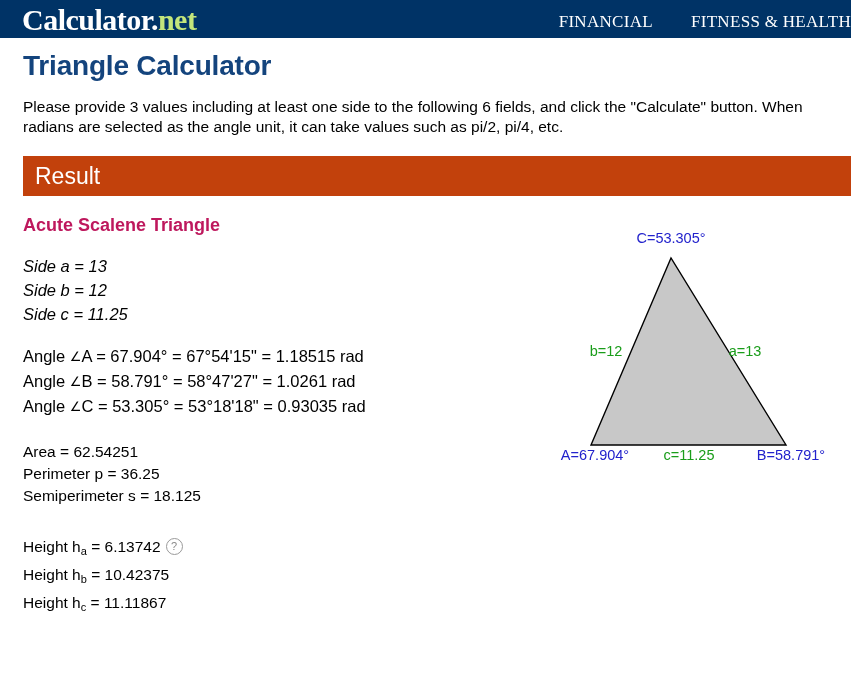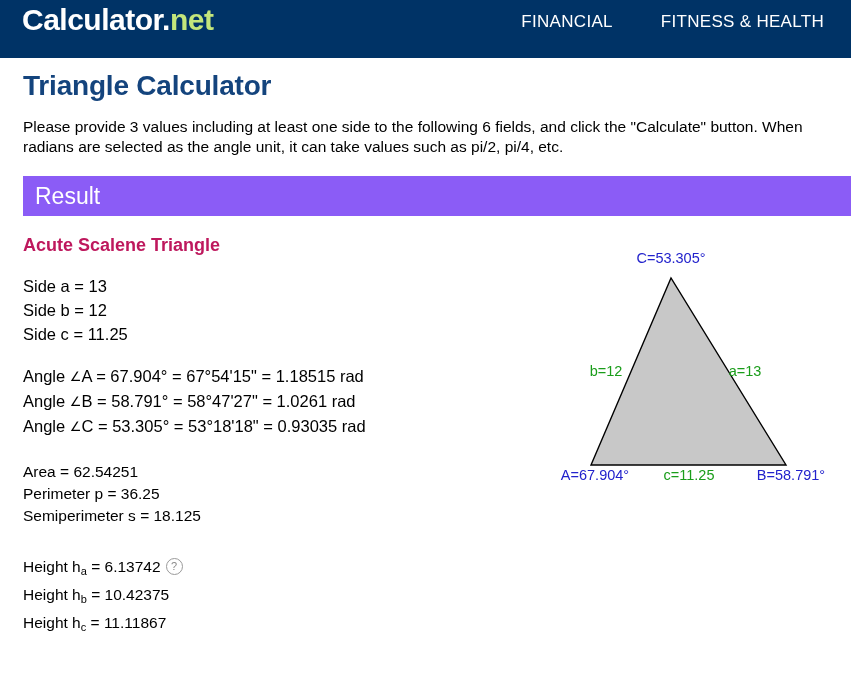--- a/index.html
+++ b/index.html
@@ -9,48 +9,49 @@
   body {
     width: 851px;
     height: 675px;
     background: #ffffff;
     font-family: "Liberation Sans", sans-serif;
     overflow: hidden;
   }
 
   
   .topbar {
-    height: 58px;
+    height: 38px;
     background: #003366;
     position: relative;
     display: flex;
     align-items: center;
+    font-family: Liberation Serif, serif;
   }
   .logo {
     position: absolute;
     left: 22px;
     top: -2px;
     font-size: 30px;
     font-weight: bold;
     letter-spacing: -0.5px;
     line-height: 43px;
     white-space: nowrap;
   }
   .logo-main { color: #ffffff; }
   .logo-dot  { color: #ffffff; }
   .logo-net  { color: #c3e67b; }
 
   .topnav {
     position: absolute;
-    right: 27px;
+    right: 0;
     top: 0;
     height: 43px;
     display: flex;
     align-items: center;
-    gap: 48px;
+    gap: 38px;
   }
   .topnav a {
     color: #ffffff;
     font-size: 17px;
     letter-spacing: 0.3px;
     text-decoration: none;
     white-space: nowrap;
   }
 
   
@@ -81,21 +82,21 @@
 
   .intro {
     font-size: 15.5px;
     color: #000000;
     line-height: 20px;
     margin: 15px 0 0 0;
     max-width: 808px;
   }
 
   .result-bar {
-    background: #8b5cf6;
+    background: #c2410c;
     color: #ffffff;
     font-size: 23px;
     height: 40px;
     line-height: 40px;
     margin: 19px 0 0 0;
     padding-left: 12px;
     width: 828px;
     box-sizing: border-box;
   }
 
@@ -109,21 +110,21 @@
     font-weight: bold;
     color: #be185d;
     margin: 19px 0 12px 0;
   }
 
   .lines {
     font-size: 16.5px;
     color: #000000;
     line-height: 24px;
   }
-  .block-sides   { margin-top: 18px; }
+  .block-sides   { margin-top: 18px; font-style: italic; }
   .block-angles  { margin-top: 18px; }
   .block-area    { margin-top: 22px; font-size: 15.5px; line-height: 22px; }
   .block-heights { margin-top: 28px; font-size: 15.5px; line-height: 23px; }
 
   .lines div { white-space: nowrap; }
 
   .angle-sym {
     font-size: 13px;
     vertical-align: 1px;
   }

